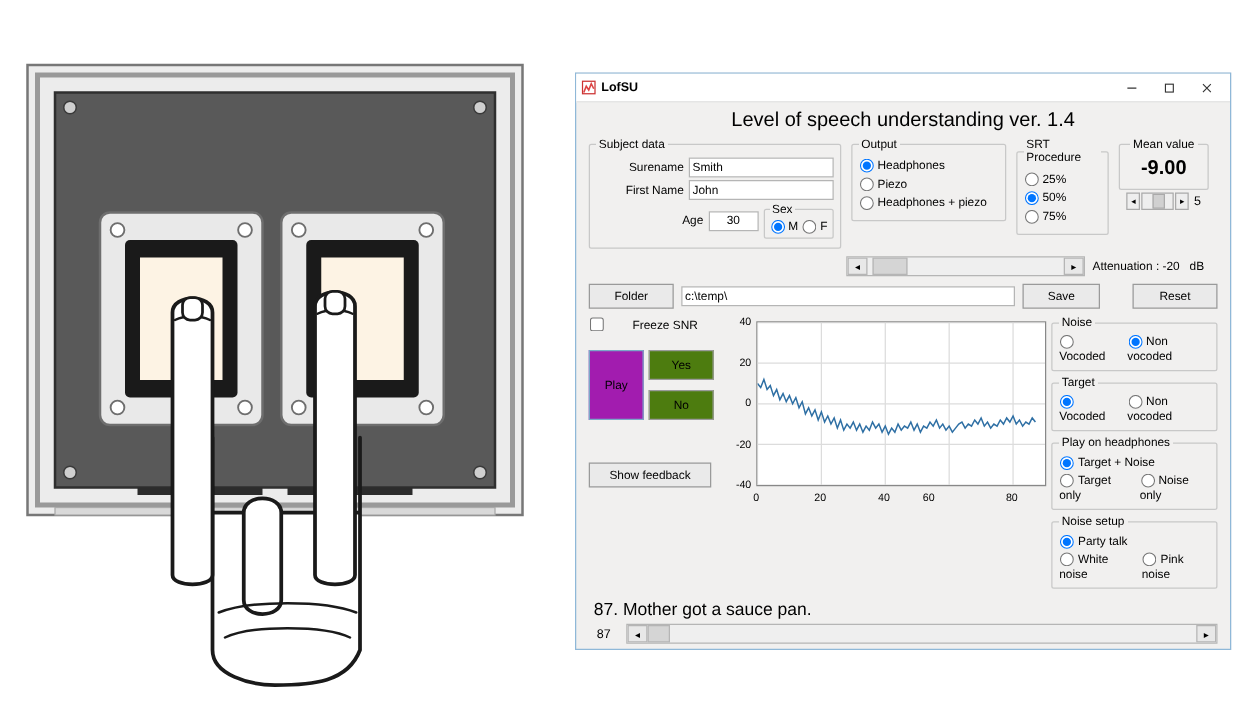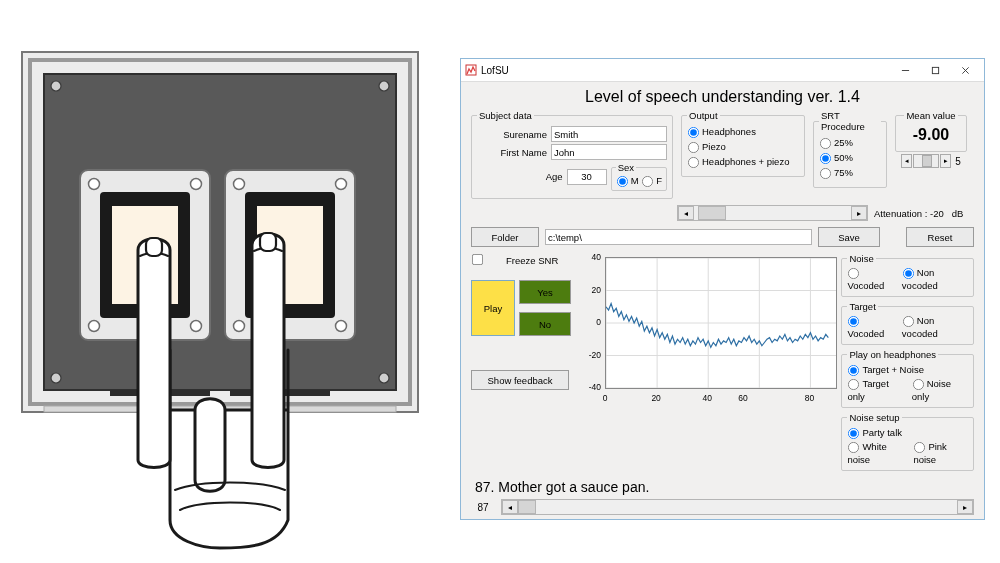--- a/index.html
+++ b/index.html
@@ -5,21 +5,21 @@
   html,body{margin:0;padding:0;width:1000px;height:563px;background:#fff;font-family:"Segoe UI",Tahoma,sans-serif;font-size:10px;color:#000;}
   .canvas{position:relative;width:1000px;height:563px;}
 
   
   .device{position:absolute;left:20px;top:50px;width:400px;height:500px;}
 
   
   .win{position:absolute;left:460px;top:58px;width:523px;height:460px;border:1px solid #8fb8d8;background:#f1f0ef;}
   .titlebar{height:22px;background:#fff;border-bottom:1px solid #ddd;display:flex;align-items:center;padding:0 4px;}
   .titlebar .t-icon{width:12px;height:12px;margin-right:4px;}
-  .titlebar .t-text{flex:1;font-size:10px;}
+  .titlebar .t-text{flex:1;font-size:10px;font-weight:bold;}
   .winbtn{width:28px;height:18px;border:1px solid transparent;display:flex;align-items:center;justify-content:center;margin-left:0;}
   .winbtn svg{width:9px;height:9px;}
 
   .heading{font-size:16px;text-align:center;margin:6px 0 4px 0;}
 
   
   fieldset{border:1px solid #c8c8c8;border-radius:2px;margin:0;padding:3px 5px 5px 5px;font-size:9.5px;}
   legend{padding:0 2px;font-size:9.5px;}
   input[type=text]{border:1px solid #b5b5b5;height:14px;font-size:9.5px;padding:0 2px;background:#fff;}
   label{font-size:9.5px;}
@@ -56,21 +56,21 @@
   
   .folderrow{display:flex;align-items:center;gap:6px;padding:0 10px 6px 10px;}
   .btn{border:1px solid #9a9a9a;background:#eaeaea;height:18px;font-size:9.5px;padding:0 8px;display:flex;align-items:center;justify-content:center;}
   .pathfld{flex:1;}
 
   
   .mid{display:flex;gap:6px;padding:0 10px;}
   .leftcol{width:100px;display:flex;flex-direction:column;gap:4px;}
   .freeze{display:flex;align-items:flex-end;gap:20px;}
   .playrow{display:flex;gap:4px;align-items:stretch;}
-  .playbtn{width:50px;height:54px;border:1px solid #7aa8c8;background:#fde047;display:flex;align-items:center;justify-content:center;font-size:9.5px;}
+  .playbtn{width:50px;height:54px;border:1px solid #7aa8c8;background:#a21caf;display:flex;align-items:center;justify-content:center;font-size:9.5px;}
   .ynbtns{display:flex;flex-direction:column;gap:8px;}
   .ynbtns .btn{width:34px;height:22px;background:#4d7c0f;}
   .sfbtn{width:80px;}
 
   .chart{position:relative;width:265px;height:150px;}
   .chart .plot{position:absolute;left:28px;top:4px;width:230px;height:130px;border:1px solid #888;background:#fff;}
   .chart .ylab{position:absolute;left:0;width:24px;text-align:right;font-size:8.5px;}
   .chart .xlab{position:absolute;bottom:0;font-size:8.5px;transform:translateX(-50%);}
   .chart svg{position:absolute;left:0;top:0;width:230px;height:130px;}
 

